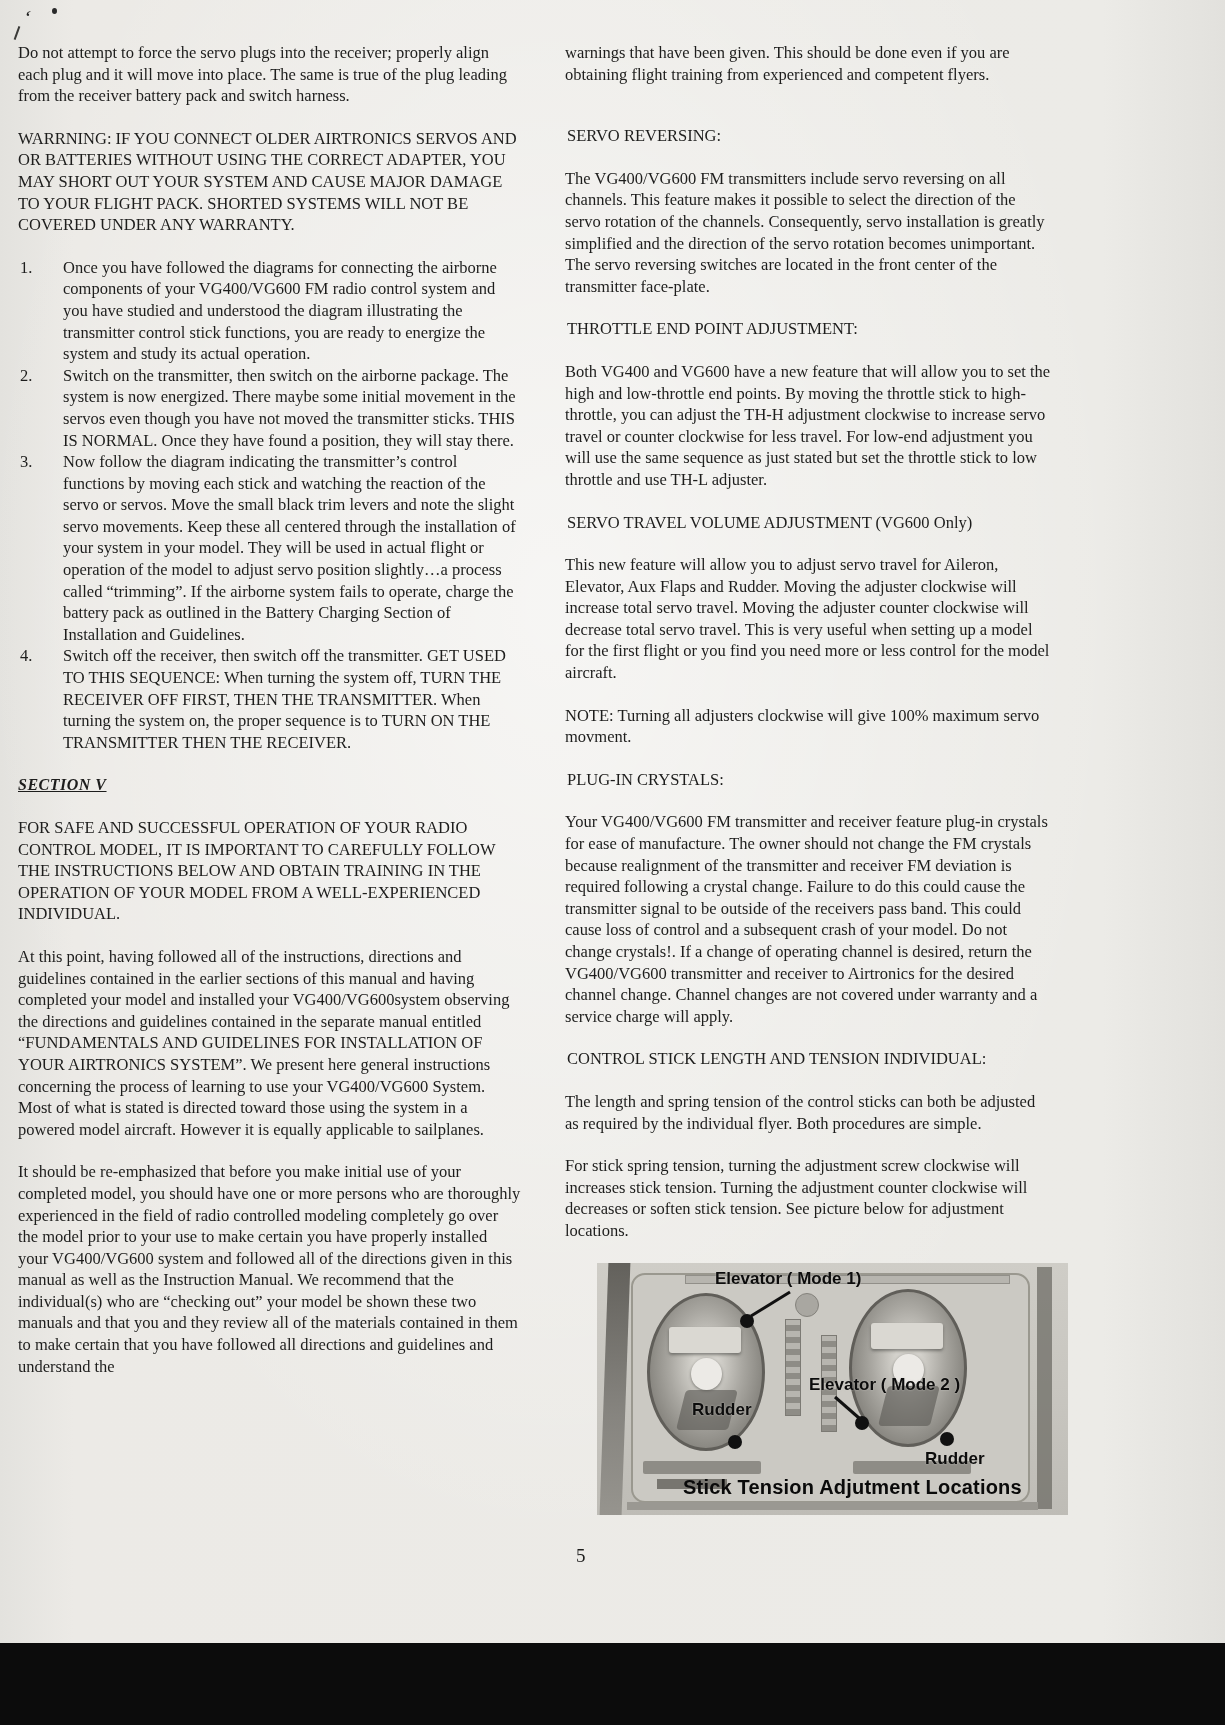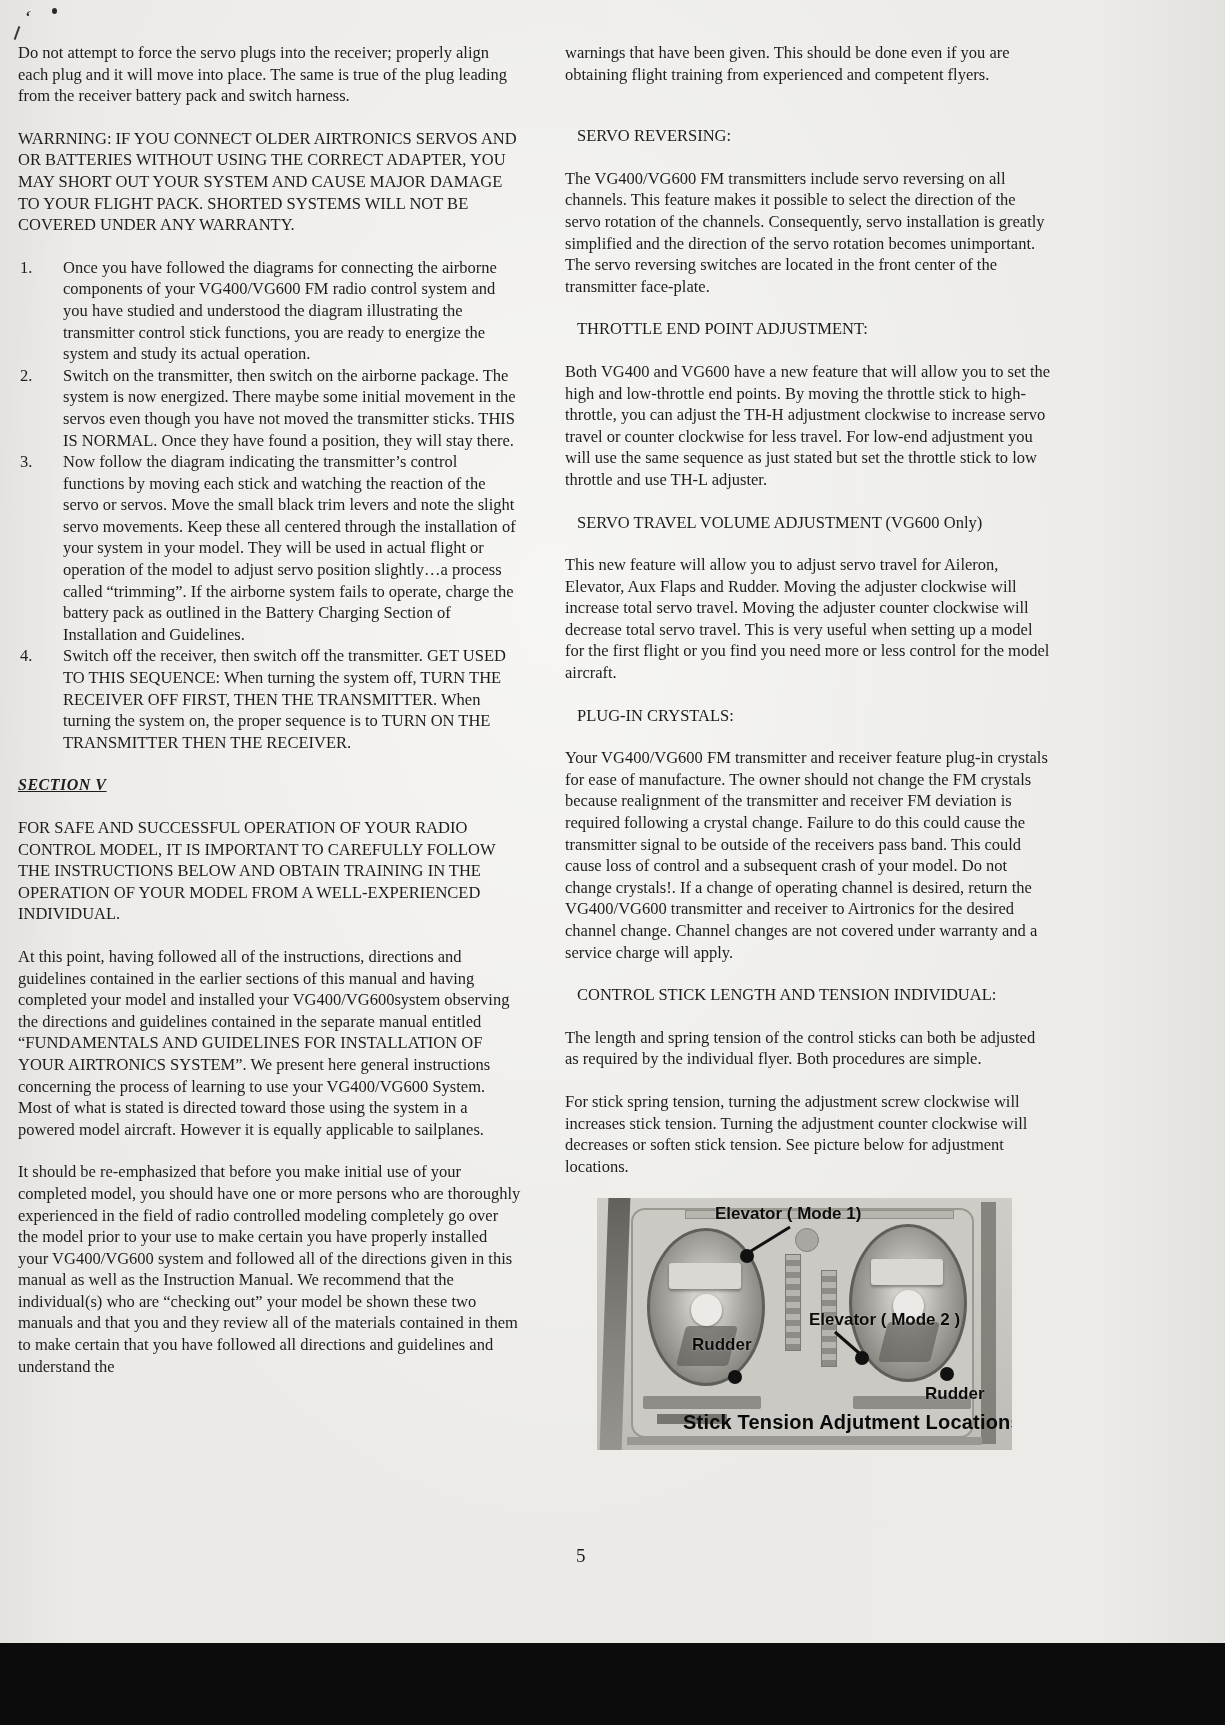--- a/index.html
+++ b/index.html
@@ -20,36 +20,36 @@
   }
   
   .mark-tick{position:absolute;left:24px;top:6px;font-size:20px;color:#222;transform:rotate(14deg);}
   .mark-dot{position:absolute;left:52px;top:8px;width:5px;height:6px;background:#2a2a2a;border-radius:50%;}
   .mark-slash{position:absolute;left:16px;top:26px;width:2px;height:14px;background:#3a3a38;transform:rotate(20deg);}
 
   .col{position:absolute;top:42px;font-size:16.5px;line-height:21.6px;}
   .col-left{left:18px;width:503px;}
   .col-right{left:565px;width:487px;}
   .col p{margin:0 0 21px 0;}
-  .col h3{margin:0 0 21px 12px;font-size:16.5px;font-weight:normal;line-height:21.6px;}
+  .col h3{margin:0 0 21px 2px;font-size:16.5px;font-weight:normal;line-height:21.6px;}
   .h-gap{margin-top:40px !important;}
 
   .steps{margin:0 0 21px 0;}
   .step{position:relative;padding-left:45px;}
   .step-num{position:absolute;left:2px;top:0;}
 
   .section-v{
     font-size:16px;font-weight:bold;font-style:italic;
     text-decoration:underline;margin:0 0 21px 0;letter-spacing:.5px;
   }
 
   
   .photo{
     position:relative;
-    width:415px;height:252px;
+    width:471px;height:252px;
     margin:18px 0 0 32px;
     background:linear-gradient(180deg,#cfcdc7 0%, #c7c5bf 55%, #bebcb6 100%);
     overflow:hidden;
   }
   .edge-l{position:absolute;left:7px;top:0;bottom:0;width:22px;
     background:linear-gradient(180deg,#504e49,#7b7974 60%,#8f8d87);opacity:.85;transform:skewX(-2deg);}
   .edge-r{position:absolute;right:16px;top:4px;bottom:6px;width:15px;background:#6e6c66;opacity:.75;}
   .faceplate{position:absolute;left:34px;right:38px;top:10px;bottom:12px;
     border:2px solid #9a988f;border-radius:14px;background:#cbc9c3;}
   .rod{position:absolute;top:12px;left:88px;right:58px;height:7px;
@@ -140,20 +140,21 @@
     <p>warnings that have been given. This should be done even if you are obtaining flight training from experienced and competent flyers.</p>
 
     <h3 class="h-gap">SERVO REVERSING:</h3>
     <p>The VG400/VG600 FM transmitters include servo reversing on all channels. This feature makes it possible to select the direction of the servo rotation of the channels. Consequently, servo installation is greatly simplified and the direction of the servo rotation becomes unimportant. The servo reversing switches are located in the front center of the transmitter face-plate.</p>
 
     <h3>THROTTLE END POINT ADJUSTMENT:</h3>
     <p>Both VG400 and VG600 have a new feature that will allow you to set the high and low-throttle end points. By moving the throttle stick to high-throttle, you can adjust the TH-H adjustment clockwise to increase servo travel or counter clockwise for less travel. For low-end adjustment you will use the same sequence as just stated but set the throttle stick to low throttle and use TH-L adjuster.</p>
 
     <h3>SERVO TRAVEL VOLUME ADJUSTMENT (VG600 Only)</h3>
     <p>This new feature will allow you to adjust servo travel for Aileron, Elevator, Aux Flaps and Rudder. Moving the adjuster clockwise will increase total servo travel. Moving the adjuster counter clockwise will decrease total servo travel. This is very useful when setting up a model for the first flight or you find you need more or less control for the model aircraft.</p>
+    <p>NOTE: Turning all adjusters clockwise will give 100%  maximum servo movment.</p>
 
     <h3>PLUG-IN CRYSTALS:</h3>
     <p>Your VG400/VG600 FM transmitter and receiver feature plug-in crystals for ease of manufacture. The owner should not change the FM crystals because realignment of the transmitter and receiver FM deviation is required following a crystal change. Failure to do this could cause the transmitter signal to be outside of the receivers pass band. This could cause loss of control and a subsequent crash of your model. Do not change crystals!. If a change of operating channel is desired, return the VG400/VG600 transmitter and receiver to Airtronics for the desired channel change. Channel changes are not covered under warranty and a service charge will apply.</p>
 
     <h3>CONTROL STICK LENGTH AND TENSION INDIVIDUAL:</h3>
     <p>The length and spring tension of the control sticks can both be adjusted as required by the individual flyer. Both procedures are simple.</p>
     <p>For stick spring tension, turning the adjustment screw clockwise will increases stick tension. Turning the adjustment counter clockwise will decreases or soften stick tension. See picture below for adjustment locations.</p>
 
     <div class="photo">
       <div class="edge-l"></div>

